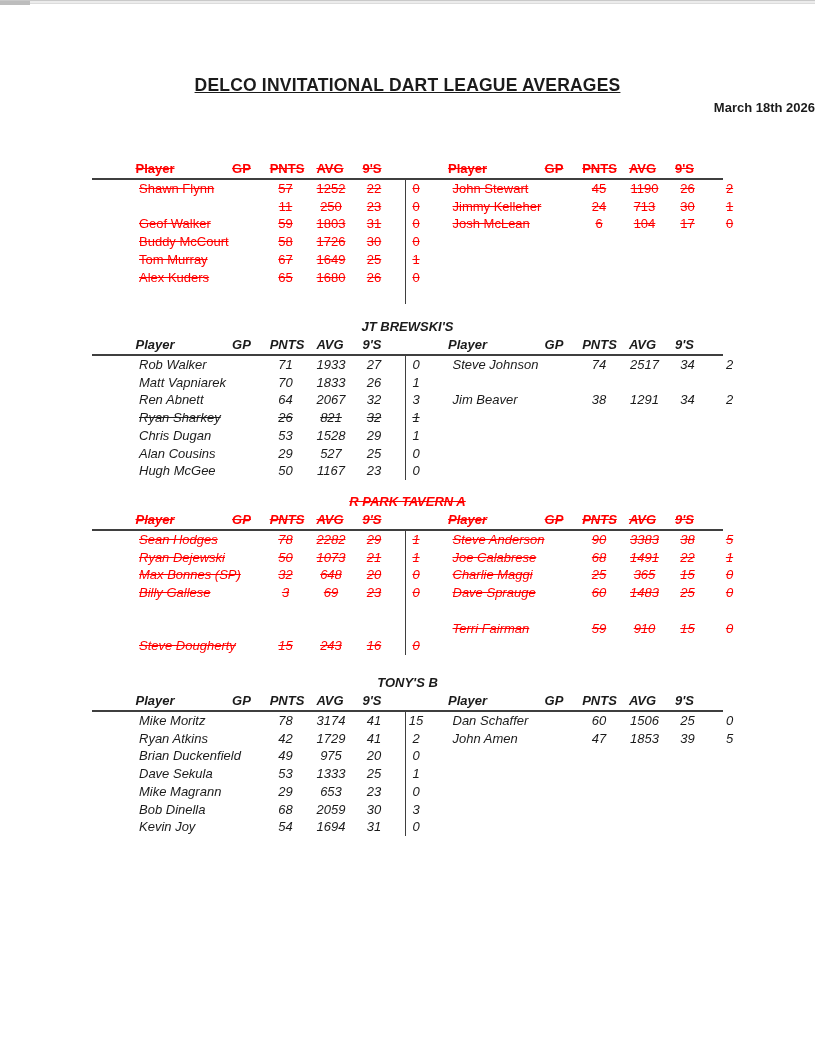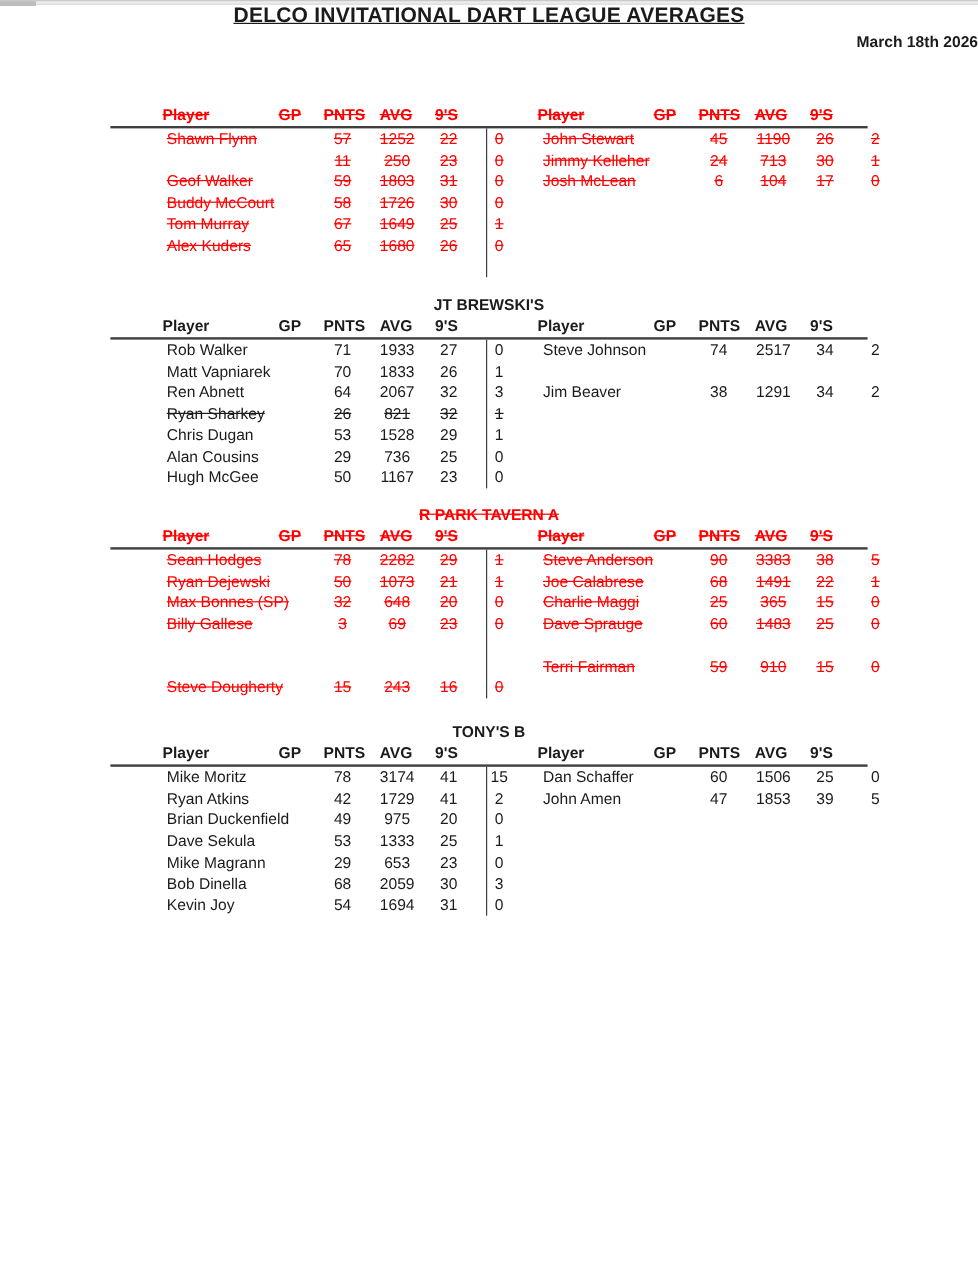--- a/index.html
+++ b/index.html
@@ -12,20 +12,21 @@
     width:815px;height:1056px;
     background:#ffffff;
     font-family:"Liberation Sans", sans-serif;
     color:var(--ink);
     overflow:hidden;
   }
   .page{
     position:relative;
     width:815px;height:956px;
     background:#ffffff;
+    padding-top:73px;
     box-sizing:border-box;
   }
   .top-strip{
     position:absolute;top:0;left:0;width:815px;height:4px;
     background:#ececec;border-bottom:1px solid #dcdcdc;border-top:1px solid #c9c9c9;
     box-sizing:border-box;
   }
   .top-strip .corner{
     position:absolute;left:0;top:0;width:30px;height:4px;background:#bdbdbd;
   }
@@ -43,21 +44,21 @@
     font-weight:bold;
     line-height:18px;
     margin-top:2px;
   }
   #sections{
     margin-top:43px;
     margin-left:92px;
     width:631px;
   }
   .section{display:block;}
-  .section + .section{margin-top:14px;}
+  .section + .section{margin-top:14px;font-style:italic;}
   .section.s3{margin-top:13px;}
   .section.s4{margin-top:19px;}
   .section-title{
     height:18px;line-height:18px;
     text-align:center;
     font-size:13px;font-weight:bold;
   }
   .header-row{display:flex;height:18px;}
   .half{
     width:312.5px;
@@ -275,21 +276,21 @@
             <div class="trow">
               <div class="cell player">Chris Dugan</div>
               <div class="cell num">53</div>
               <div class="cell num">1528</div>
               <div class="cell num">29</div>
               <div class="cell num">1</div>
             </div>
             <div class="trow">
               <div class="cell player">Alan Cousins</div>
               <div class="cell num">29</div>
-              <div class="cell num">736</div>
+              <div class="cell num">527</div>
               <div class="cell num">25</div>
               <div class="cell num">0</div>
             </div>
             <div class="trow">
               <div class="cell player">Hugh McGee</div>
               <div class="cell num">50</div>
               <div class="cell num">1167</div>
               <div class="cell num">23</div>
               <div class="cell num">0</div>
             </div>

